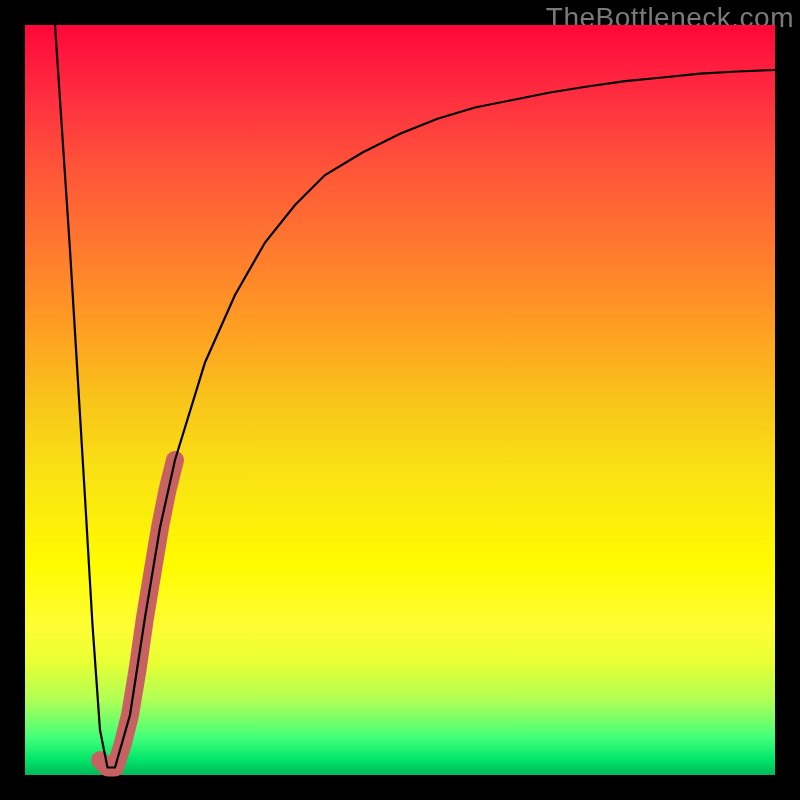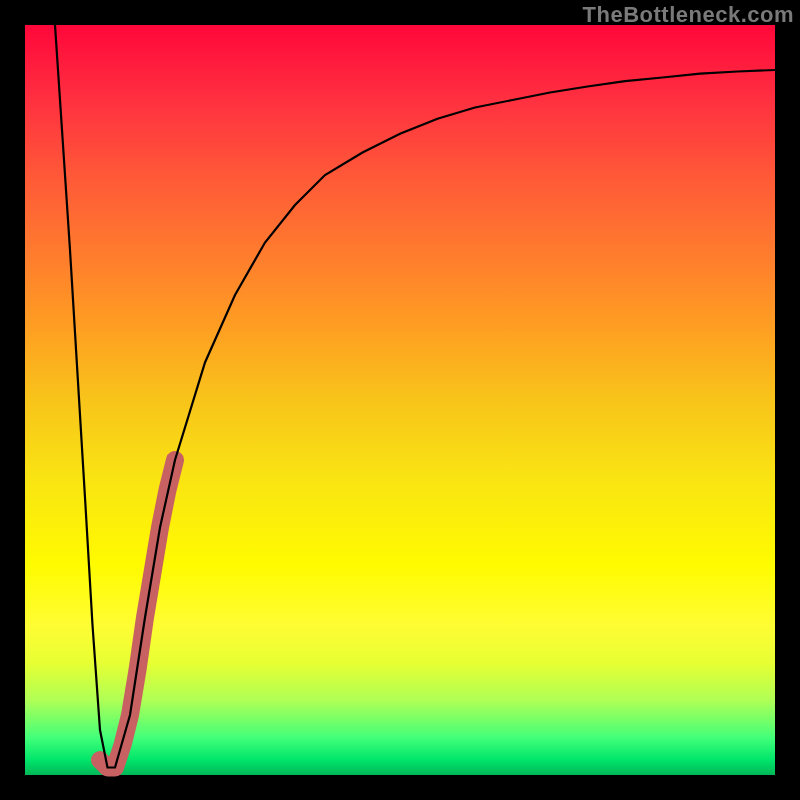--- a/index.html
+++ b/index.html
@@ -30,22 +30,22 @@
       #b0ff55 90%,
       #43ff7a 95%,
       #00e56a 98%,
       #00b757 100%);
   }
   .watermark {
     position: absolute;
     top: 2px;
     right: 6px;
     font-family: Arial, Helvetica, sans-serif;
-    font-size: 22px;
-    font-weight: bold;
+    font-size: 28px;
+    font-weight: normal;
     color: #7a7a7a;
     letter-spacing: 0.5px;
     user-select: none;
   }
   svg.lines {
     position: absolute;
     left: 0; top: 0;
     width: 750px; height: 750px;
     overflow: visible;
   }

